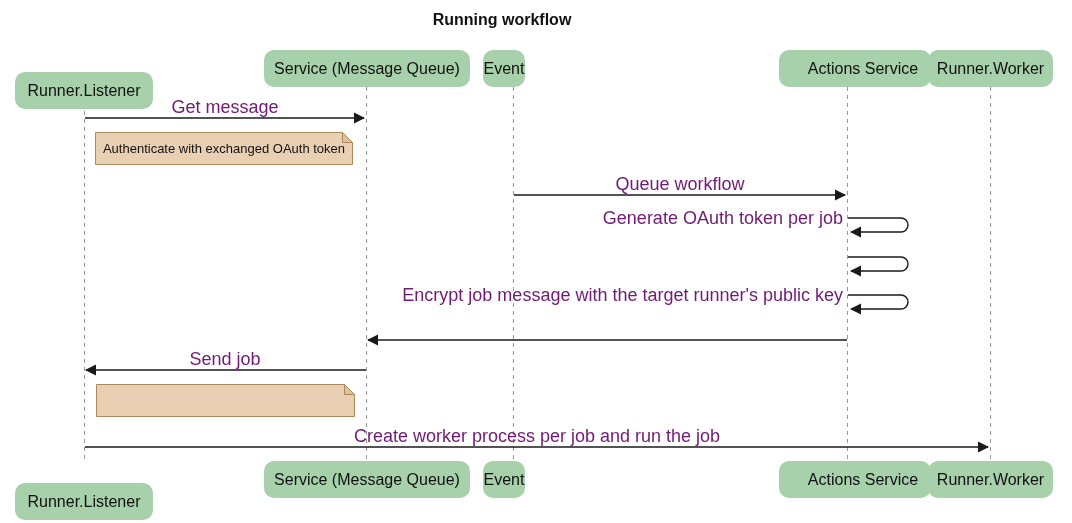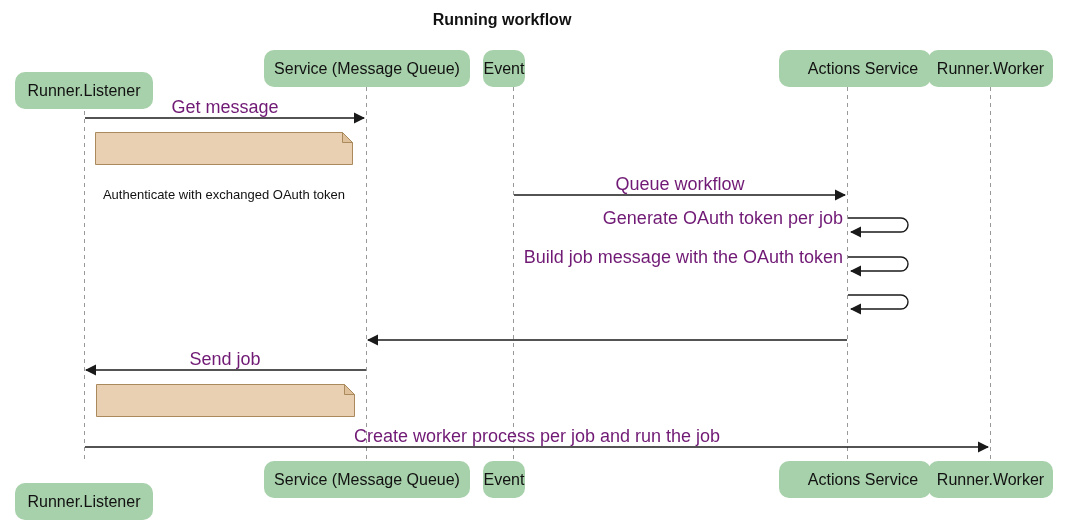--- a/index.html
+++ b/index.html
@@ -29,21 +29,21 @@
   .a-actions{left:779px;width:136px;padding-left:16px;}
   .a-worker{left:928px;width:125px;}
   .msg-label{
     position:absolute;height:16px;line-height:16px;
     font-size:18px;color:#701a75;white-space:nowrap;
     transform:translateX(-50%);
   }
   .msg-label.right-align{transform:none;text-align:right;}
   .note-label{
     position:absolute;display:flex;align-items:center;justify-content:center;
-    font-size:13px;color:#111;white-space:nowrap;margin-top:46px;
+    font-size:13px;color:#111;white-space:nowrap;
   }
 </style>
 </head>
 <body>
 
 <div id="diagram">
 
   <div class="title">Running workflow</div>
 
   <svg id="arrow-layer" width="1072" height="523" viewBox="0 0 1072 523" xmlns="http://www.w3.org/2000/svg">
@@ -102,19 +102,19 @@
   <div class="actor bottom a-actions">
       <span>Actions Service</span>
     </div>
   <div class="actor bottom a-worker">
       <span>Runner.Worker</span>
     </div>
 
   <div class="msg-label" style="left:225px;top:99px;">Get message</div>
   <div class="msg-label" style="left:680px;top:176px;">Queue workflow</div>
   <div class="msg-label right-align" style="right:229px;top:210px;">Generate OAuth token per job</div>
-  <div class="msg-label right-align" style="right:229px;top:249px;">Build job message with the OAuth token</div>
+  <div class="msg-label right-align" style="right:229px;top:287px;">Encrypt job message with the target runner's public key</div>
   <div class="msg-label" style="left:225px;top:351px;">Send job</div>
   <div class="msg-label" style="left:537px;top:428px;">Create worker process per job and run the job</div>
 
   <div class="note-label" style="left:95px;top:132px;width:258px;height:33px;">Authenticate with exchanged OAuth token</div>
 
 </div>
 
 </body></html>

